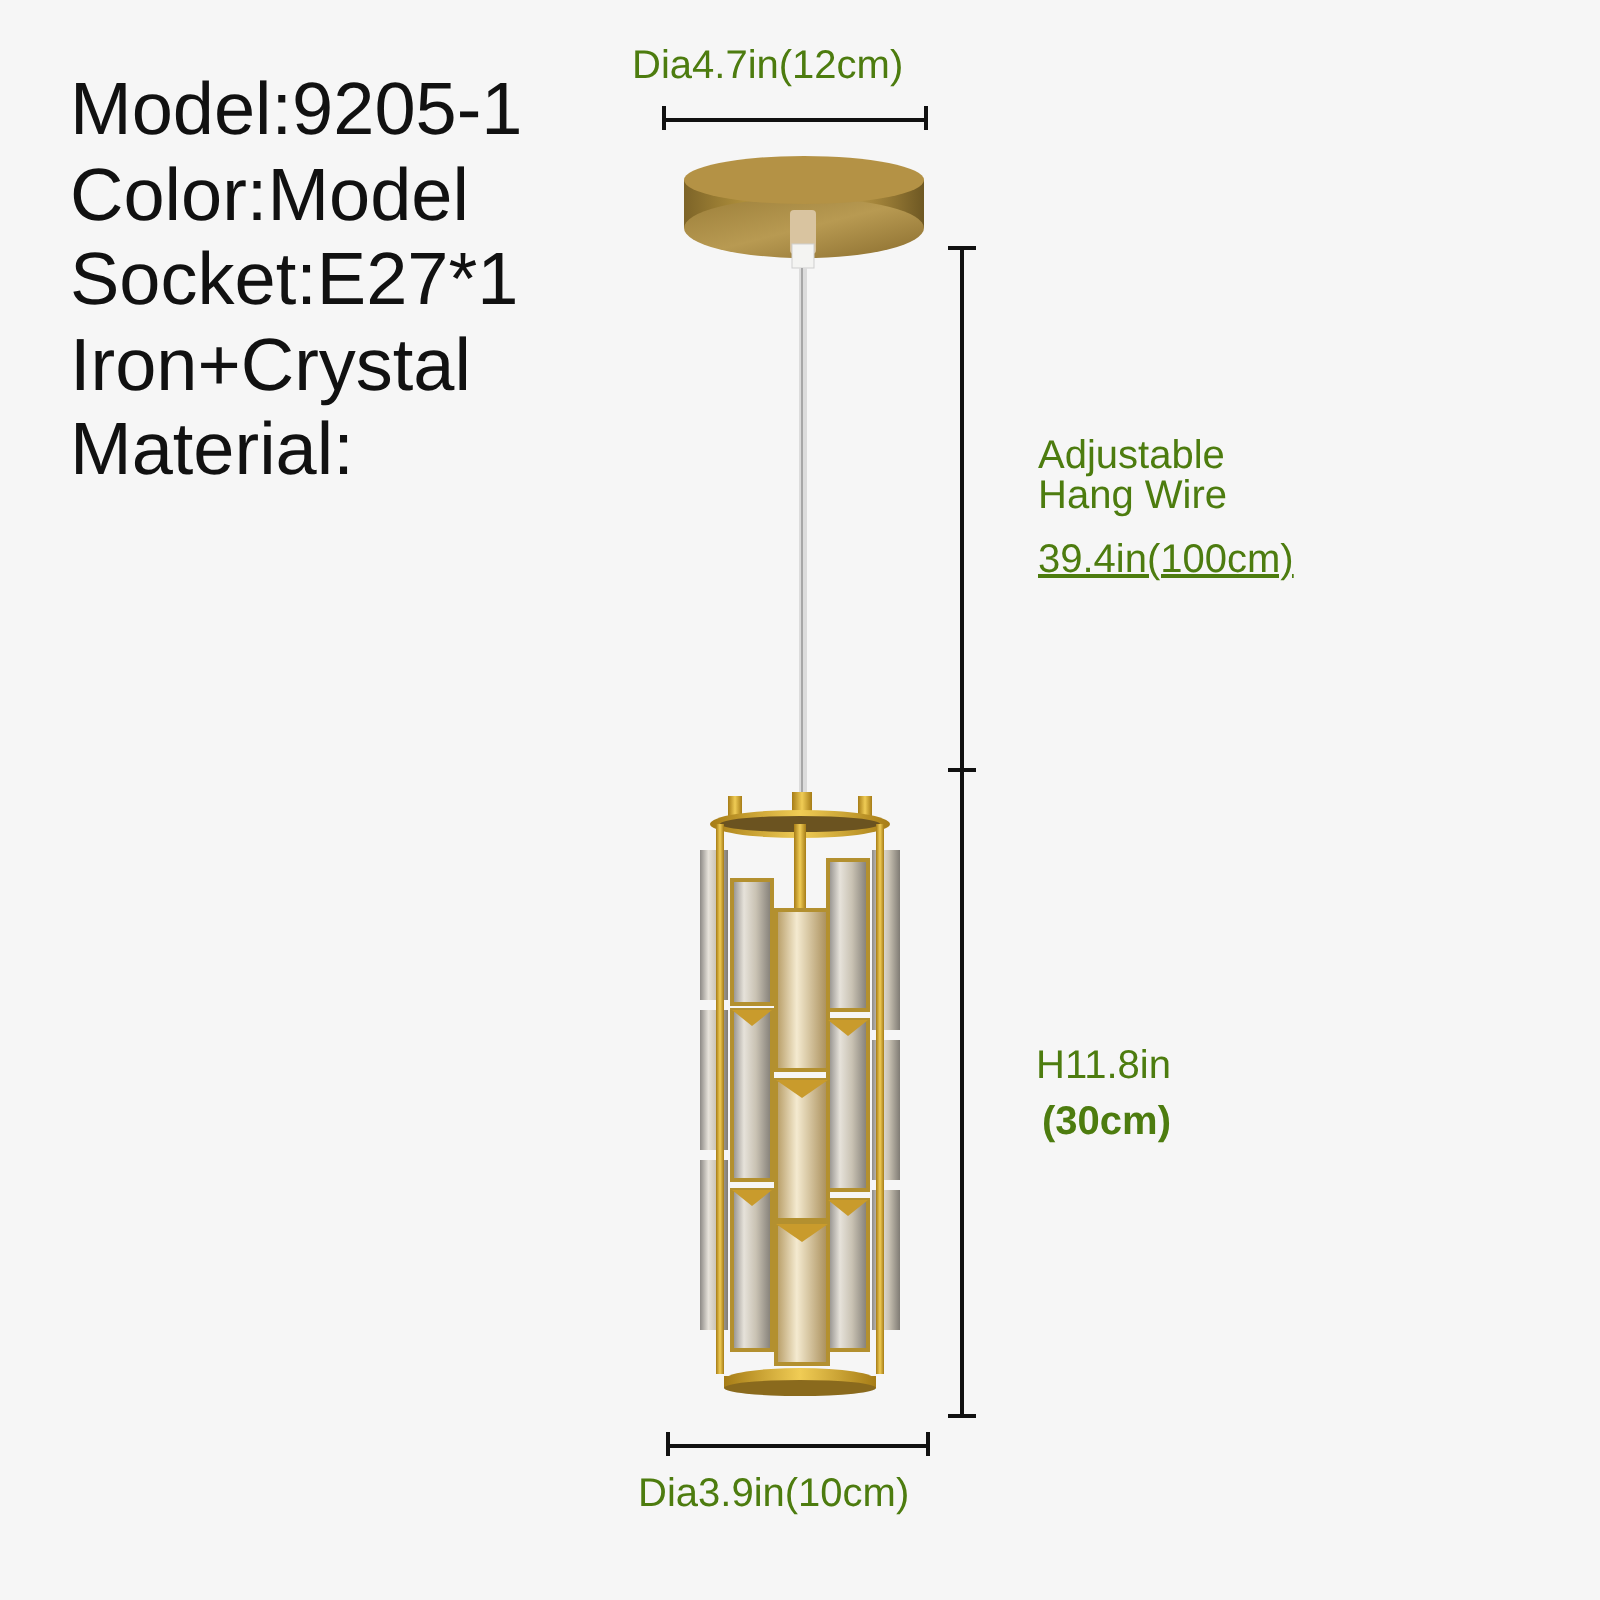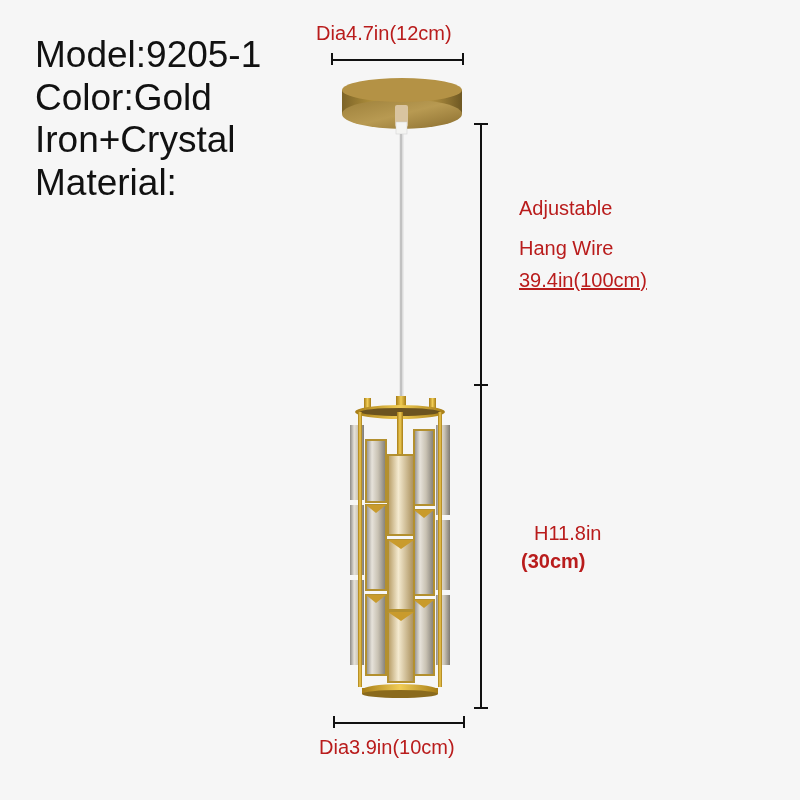--- a/index.html
+++ b/index.html
@@ -1,51 +1,52 @@
 <!DOCTYPE html>
 <html><head>
   <meta charset="utf-8">
   <style>
     html, body { margin: 0; padding: 0; }
     body { width: 800px; height: 800px; background: #f6f6f6; position: relative; overflow: hidden;
            font-family: "Liberation Sans", sans-serif; color: #111; }
     .specs { position: absolute; left: 35px; top: 34px; font-size: 37px; line-height: 42.5px; }
     .specs div { white-space: nowrap; }
-    .label { position: absolute; font-size: 20px; line-height: 32px; white-space: nowrap; color: #b91c1c; }
+    .label { position: absolute; font-size: 20px; line-height: 32px; white-space: nowrap; color: #4d7c0f; }
     .hline { position: absolute; height: 1.5px; background: #111; }
     .vline { position: absolute; width: 1.5px; background: #111; }
     .tick-v { position: absolute; width: 1.5px; height: 12px; background: #111; }
     .tick-h { position: absolute; height: 1.5px; width: 14px; background: #111; }
     svg { position: absolute; left: 0; top: 0; }
   </style>
 </head>
 <body>
 
 <div class="specs">
   <div>Model:9205-1</div>
-  <div>Color:Gold</div>
+  <div>Color:Model</div>
+  <div>Socket:E27*1</div>
   <div>Iron+Crystal</div>
   <div>Material:</div>
 </div>
 
 <div class="label" style="left:316px; top:17px;">Dia4.7in(12cm)</div>
 <div class="hline" style="left:331px; top:59px; width:132px;"></div>
 <div class="tick-v" style="left:331px; top:53px;"></div>
 <div class="tick-v" style="left:462px; top:53px;"></div>
 
 <div class="vline" style="left:480px; top:123px; height:262px;"></div>
 <div class="tick-h" style="left:474px; top:123px;"></div>
 <div class="tick-h" style="left:474px; top:384px;"></div>
-<div class="label" style="left:519px; top:192px;">Adjustable</div>
+<div class="label" style="left:519px; top:212px;">Adjustable</div>
 <div class="label" style="left:519px; top:232px;">Hang Wire</div>
 <div class="label" style="left:519px; top:264px;text-decoration:underline;">39.4in(100cm)</div>
 
 <div class="vline" style="left:480px; top:384px; height:324px;"></div>
 <div class="tick-h" style="left:474px; top:707px;"></div>
-<div class="label" style="left:534px; top:517px;">H11.8in</div>
+<div class="label" style="left:518px; top:517px;">H11.8in</div>
 <div class="label" style="left:521px; top:545px;font-weight:bold;">(30cm)</div>
 
 <div class="hline" style="left:333px; top:722px; width:131px;"></div>
 <div class="tick-v" style="left:333px; top:716px;"></div>
 <div class="tick-v" style="left:463px; top:716px;"></div>
 <div class="label" style="left:319px; top:731px;">Dia3.9in(10cm)</div>
 
 <svg width="800" height="800">
   <defs>
     <linearGradient id="brass" x1="0" x2="1" y1="0" y2="0">

